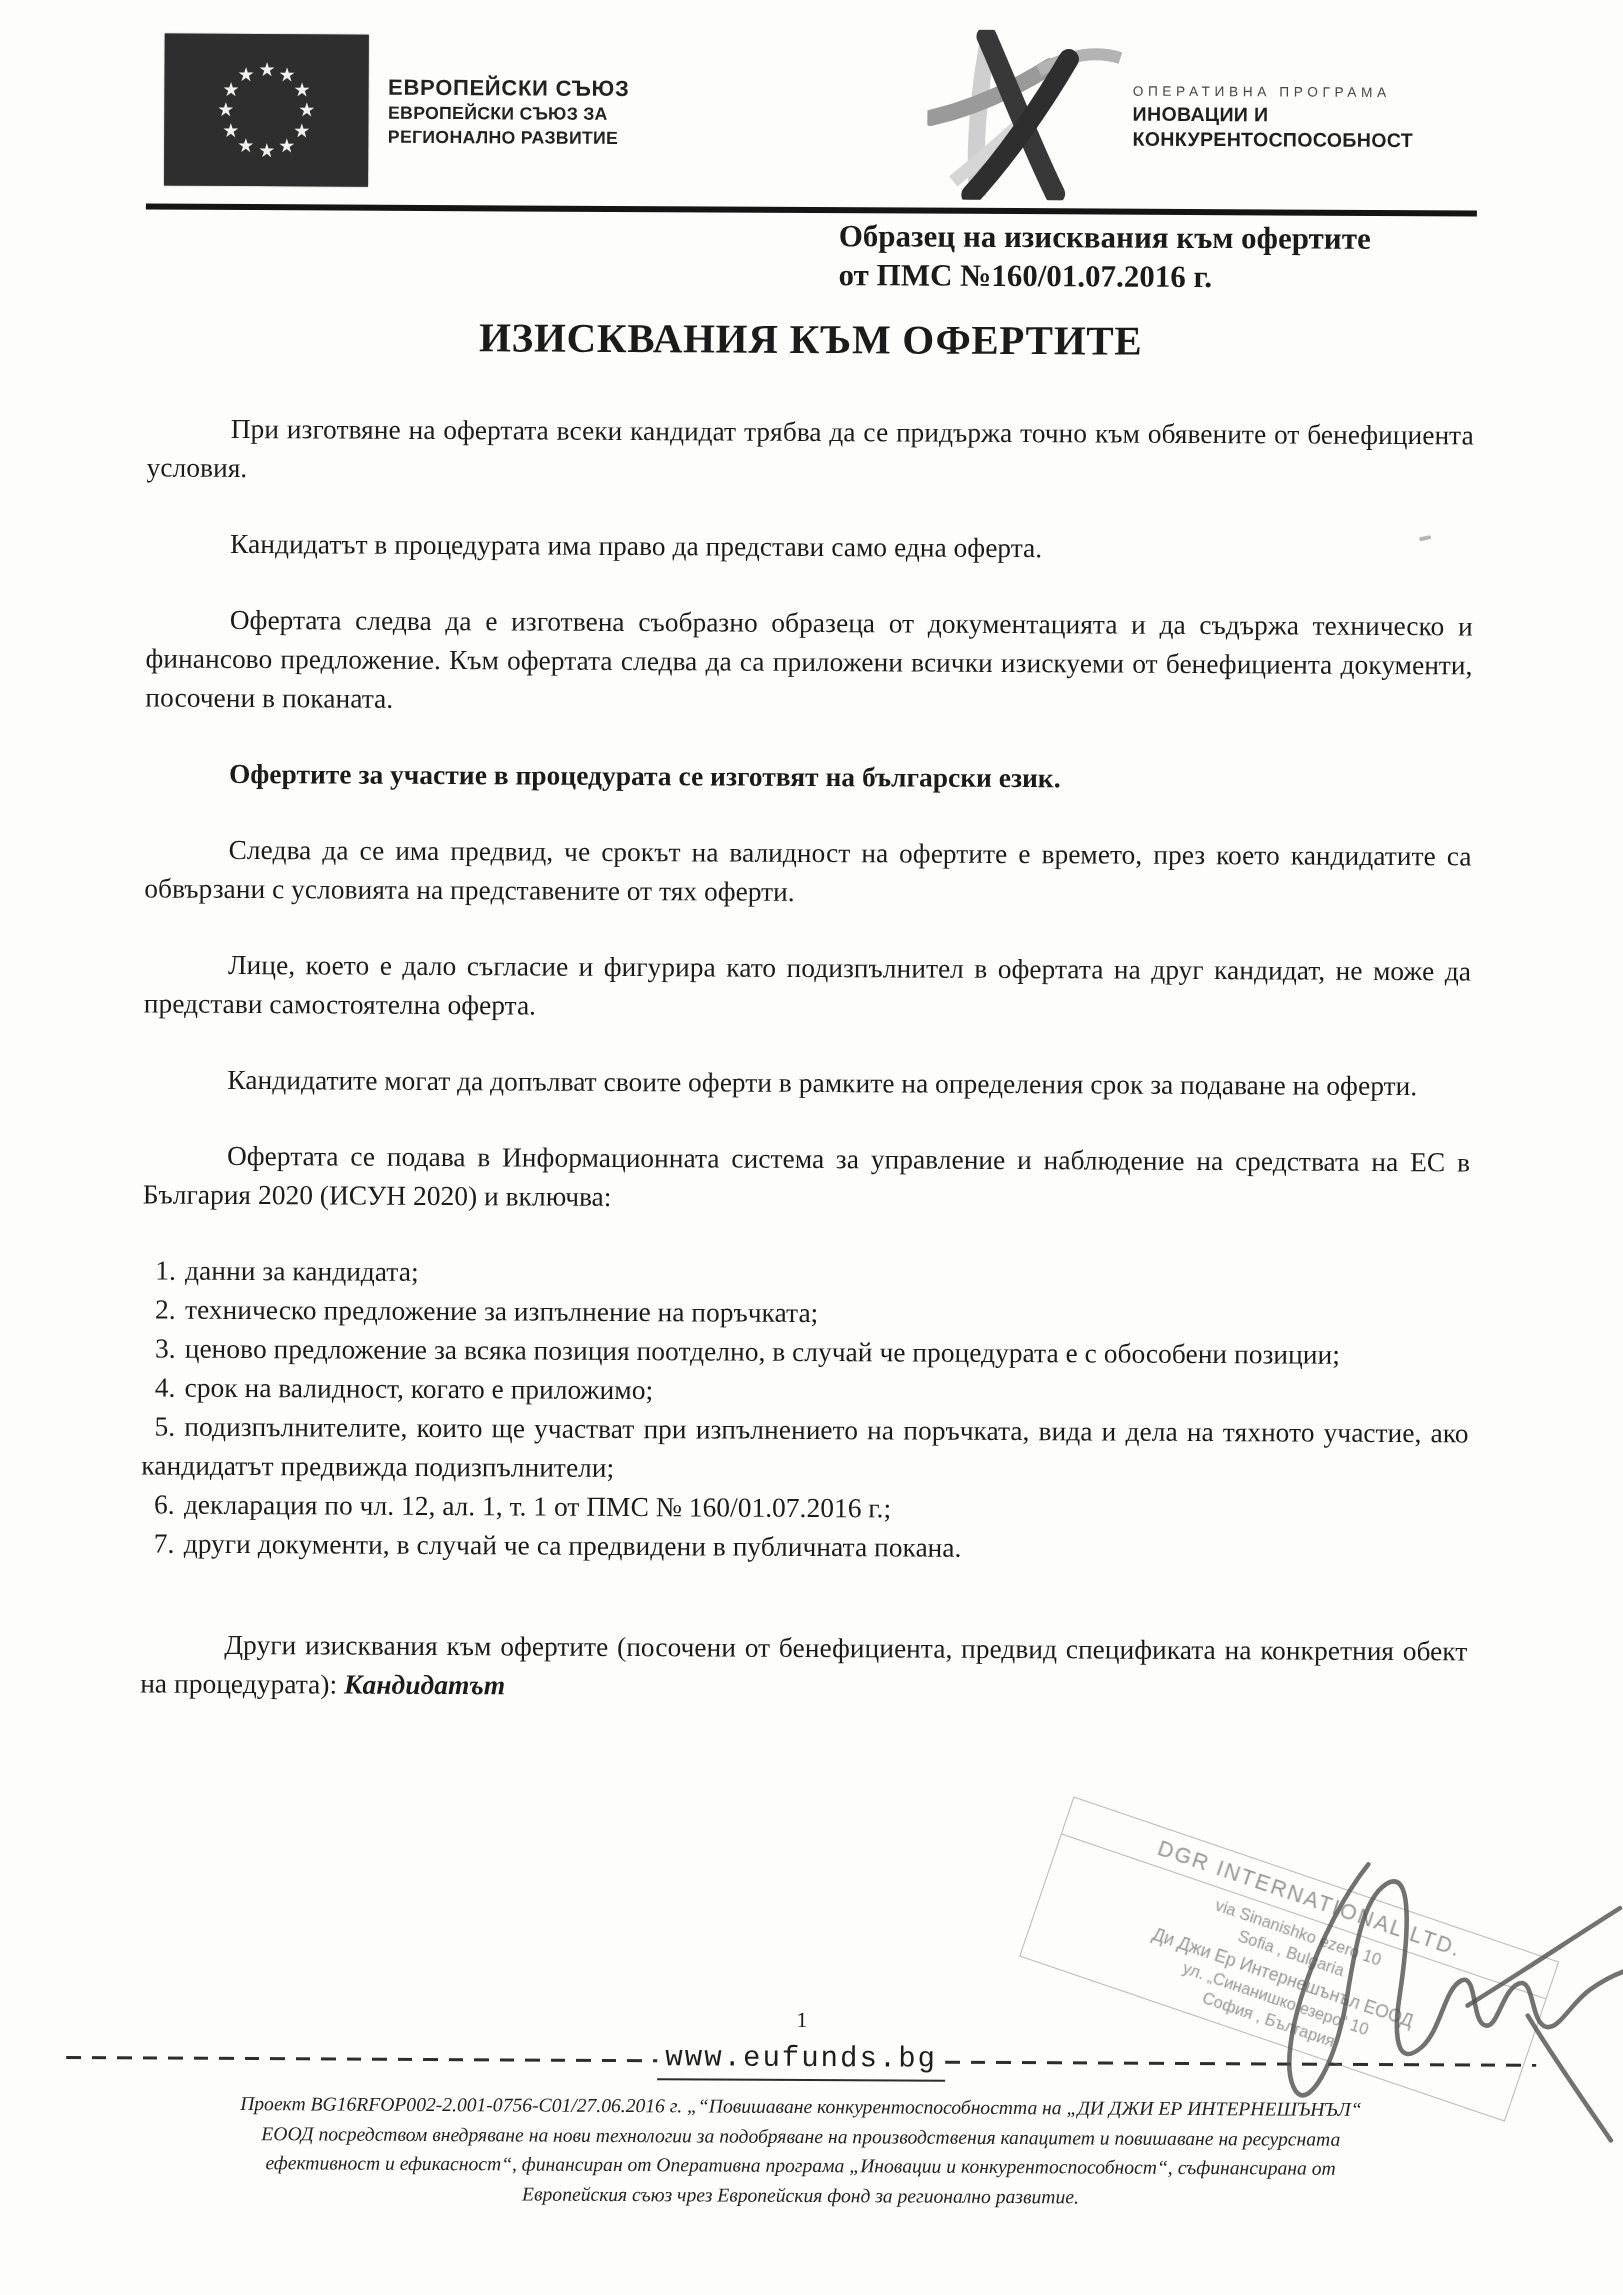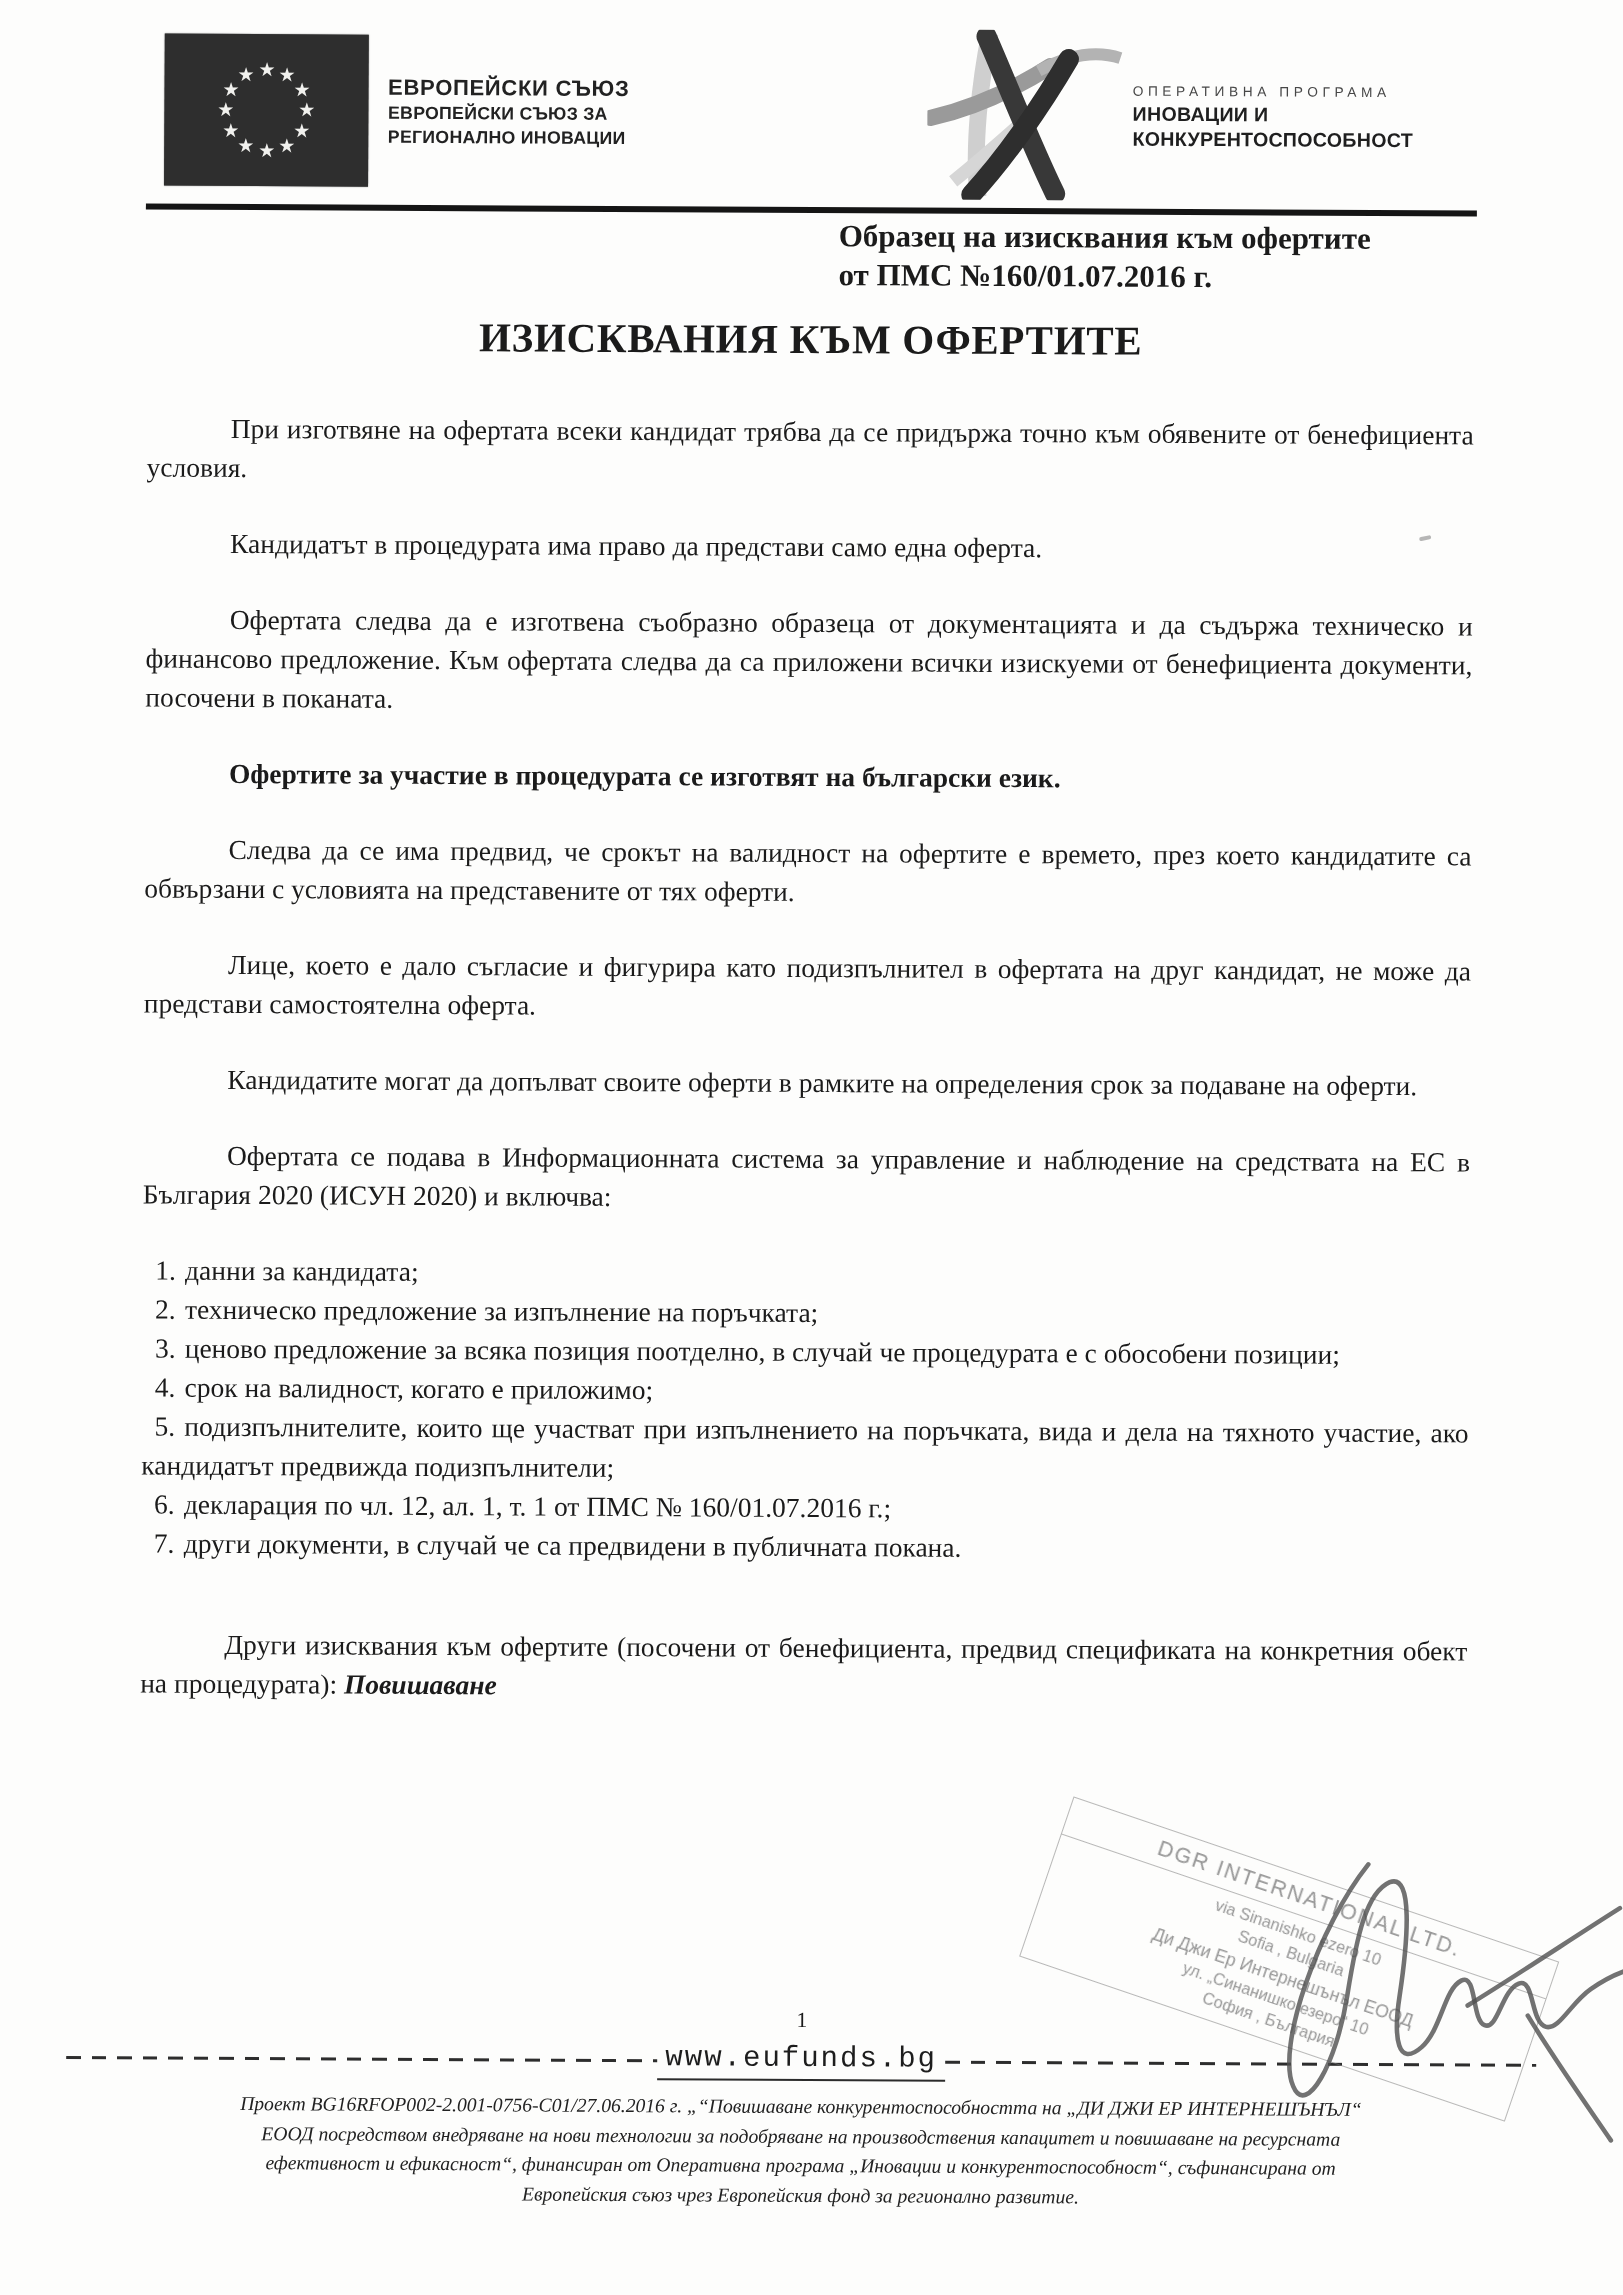--- a/index.html
+++ b/index.html
@@ -67,21 +67,21 @@
 <div class="page">
   <div class="sheet">
 
     <div class="eu-block">
       <div class="eu-flag">
         <span></span>
       <span class="star" style="left: 92px; top: 25px;">★</span><span class="star" style="left: 112px; top: 30px;">★</span><span class="star" style="left: 127px; top: 45px;">★</span><span class="star" style="left: 132px; top: 65px;">★</span><span class="star" style="left: 127px; top: 86px;">★</span><span class="star" style="left: 112px; top: 101px;">★</span><span class="star" style="left: 92px; top: 106px;">★</span><span class="star" style="left: 71px; top: 101px;">★</span><span class="star" style="left: 56px; top: 86px;">★</span><span class="star" style="left: 51px; top: 65px;">★</span><span class="star" style="left: 56px; top: 45px;">★</span><span class="star" style="left: 71px; top: 30px;">★</span></div>
       <div class="eu-caption">
         <div class="l1">ЕВРОПЕЙСКИ СЪЮЗ</div>
         <div class="l2">ЕВРОПЕЙСКИ СЪЮЗ ЗА</div>
-        <div class="l3">РЕГИОНАЛНО ИНОВАЦИИ</div>
+        <div class="l3">РЕГИОНАЛНО РАЗВИТИЕ</div>
       </div>
     </div>
 
     <div class="op-block">
       <svg class="op-mark" viewBox="0 0 300 260">
         <path d="M95 5 C80 80 70 180 78 255" stroke="#cfcfcf" stroke-width="26" fill="none"></path>
         <path d="M40 232 C80 200 115 168 152 135" stroke="#d6d6d6" stroke-width="20" fill="none"></path>
         <path d="M5 135 C70 120 130 92 188 55" stroke="#9a9a9a" stroke-width="25" fill="none" stroke-linecap="round"></path>
         <path d="M170 62 C218 36 258 30 295 42" stroke="#b3b3b3" stroke-width="18" fill="none"></path>
         <path d="M90 10 C122 82 162 182 196 250" stroke="#383838" stroke-width="31" fill="none" stroke-linecap="round"></path>
@@ -116,21 +116,21 @@
       <ol class="reqs">
         <li><span class="num">1.</span><span>данни за кандидата;</span></li>
         <li><span class="num">2.</span><span>техническо предложение за изпълнение на поръчката;</span></li>
         <li><span class="num">3.</span><span>ценово предложение за всяка позиция поотделно, в случай че процедурата е с обособени позиции;</span></li>
         <li><span class="num">4.</span><span>срок на валидност, когато е приложимо;</span></li>
         <li><span class="num">5.</span><span>подизпълнителите, които ще участват при изпълнението на поръчката, вида и дела на тяхното участие, ако кандидатът предвижда подизпълнители;</span></li>
         <li><span class="num">6.</span><span>декларация по чл. 12, ал. 1, т. 1 от ПМС № 160/01.07.2016 г.;</span></li>
         <li><span class="num">7.</span><span>други документи, в случай че са предвидени в публичната покана.</span></li>
       </ol>
 
-      <p class="closing"><span>Други изисквания към офертите (посочени от бенефициента, предвид спецификата на конкретния обект на процедурата): </span><span class="na">Повишаване</span></p>
+      <p class="closing"><span>Други изисквания към офертите (посочени от бенефициента, предвид спецификата на конкретния обект на процедурата): </span><span class="na">Кандидатът</span></p>
     </div>
 
     <div class="speck"></div>
 
     <div class="stamp">
       <div class="stamp-head">DGR INTERNATIONAL LTD.</div>
       <div class="stamp-body">
         <div>via Sinanishko ezero 10</div>
         <div>Sofia , Bulgaria</div>
         <div class="bgname">Ди Джи Ер Интернешънъл ЕООД</div>

